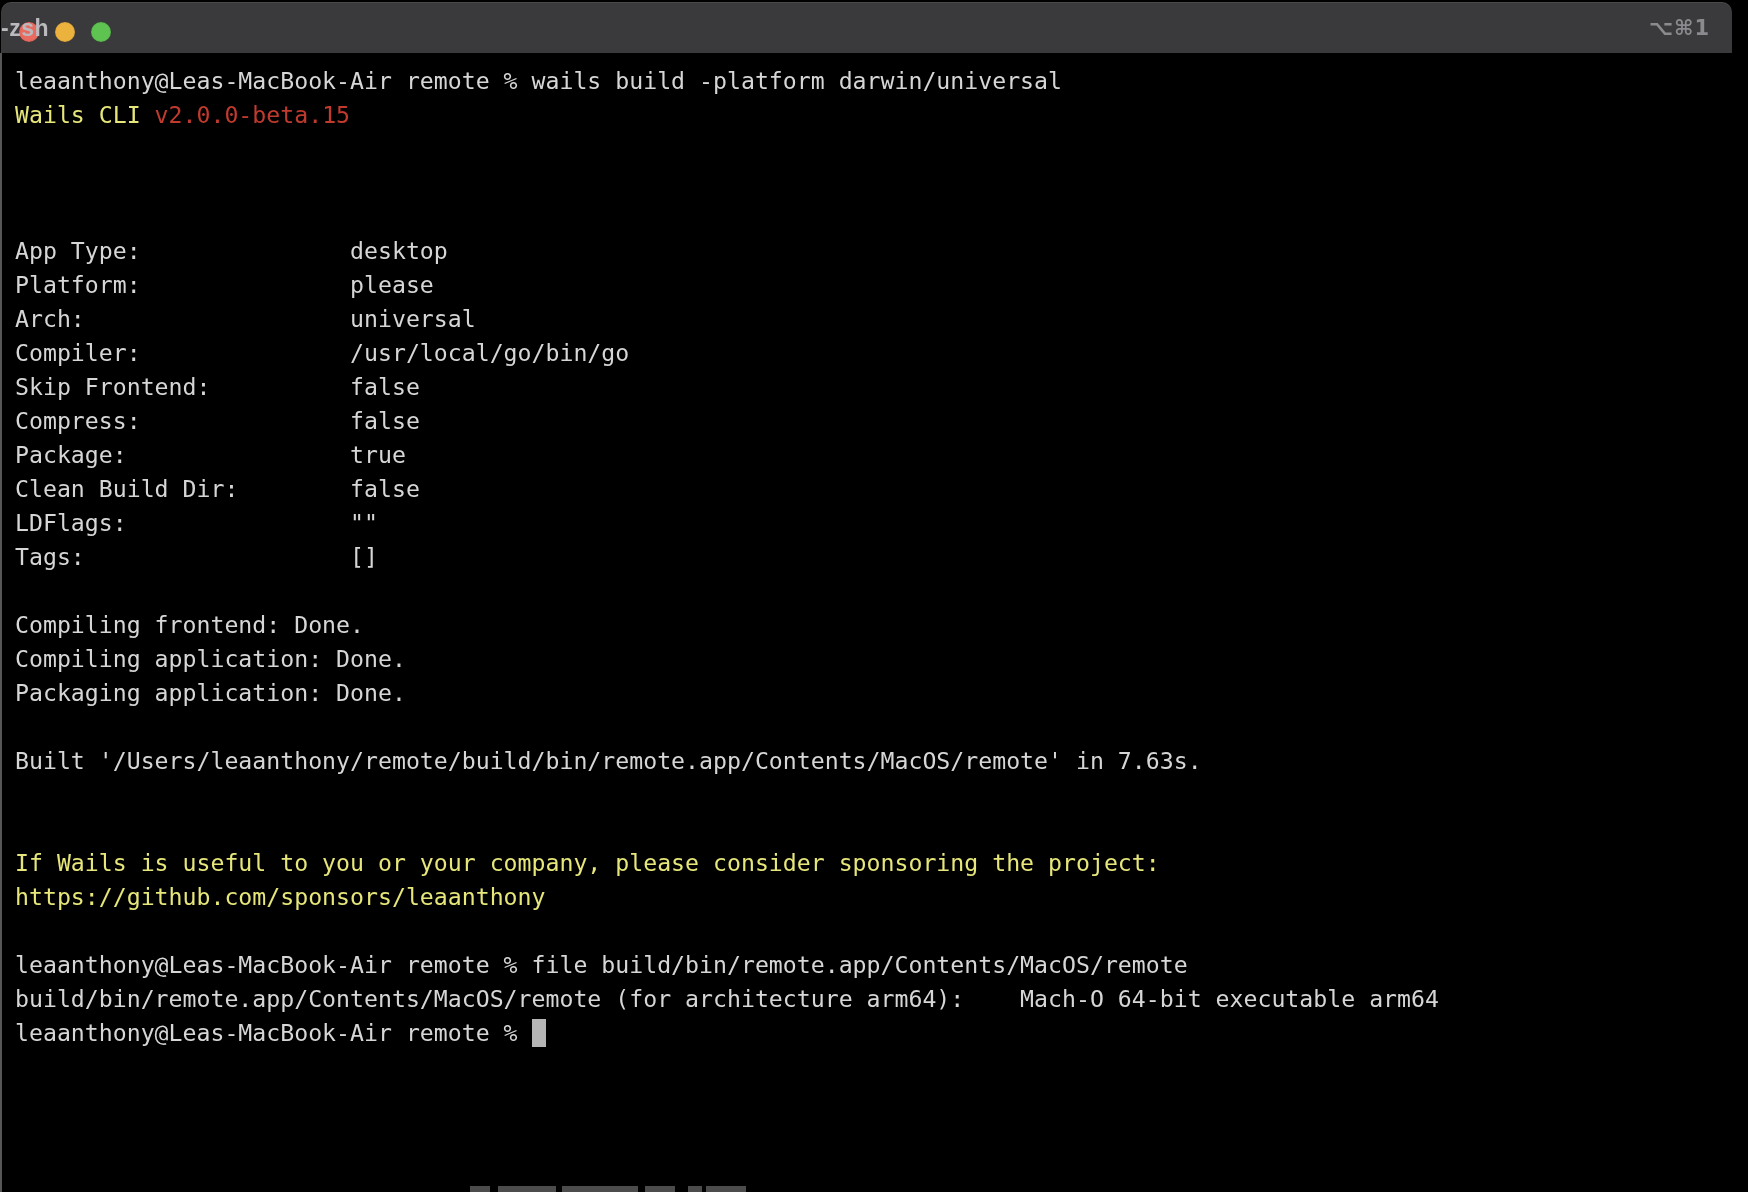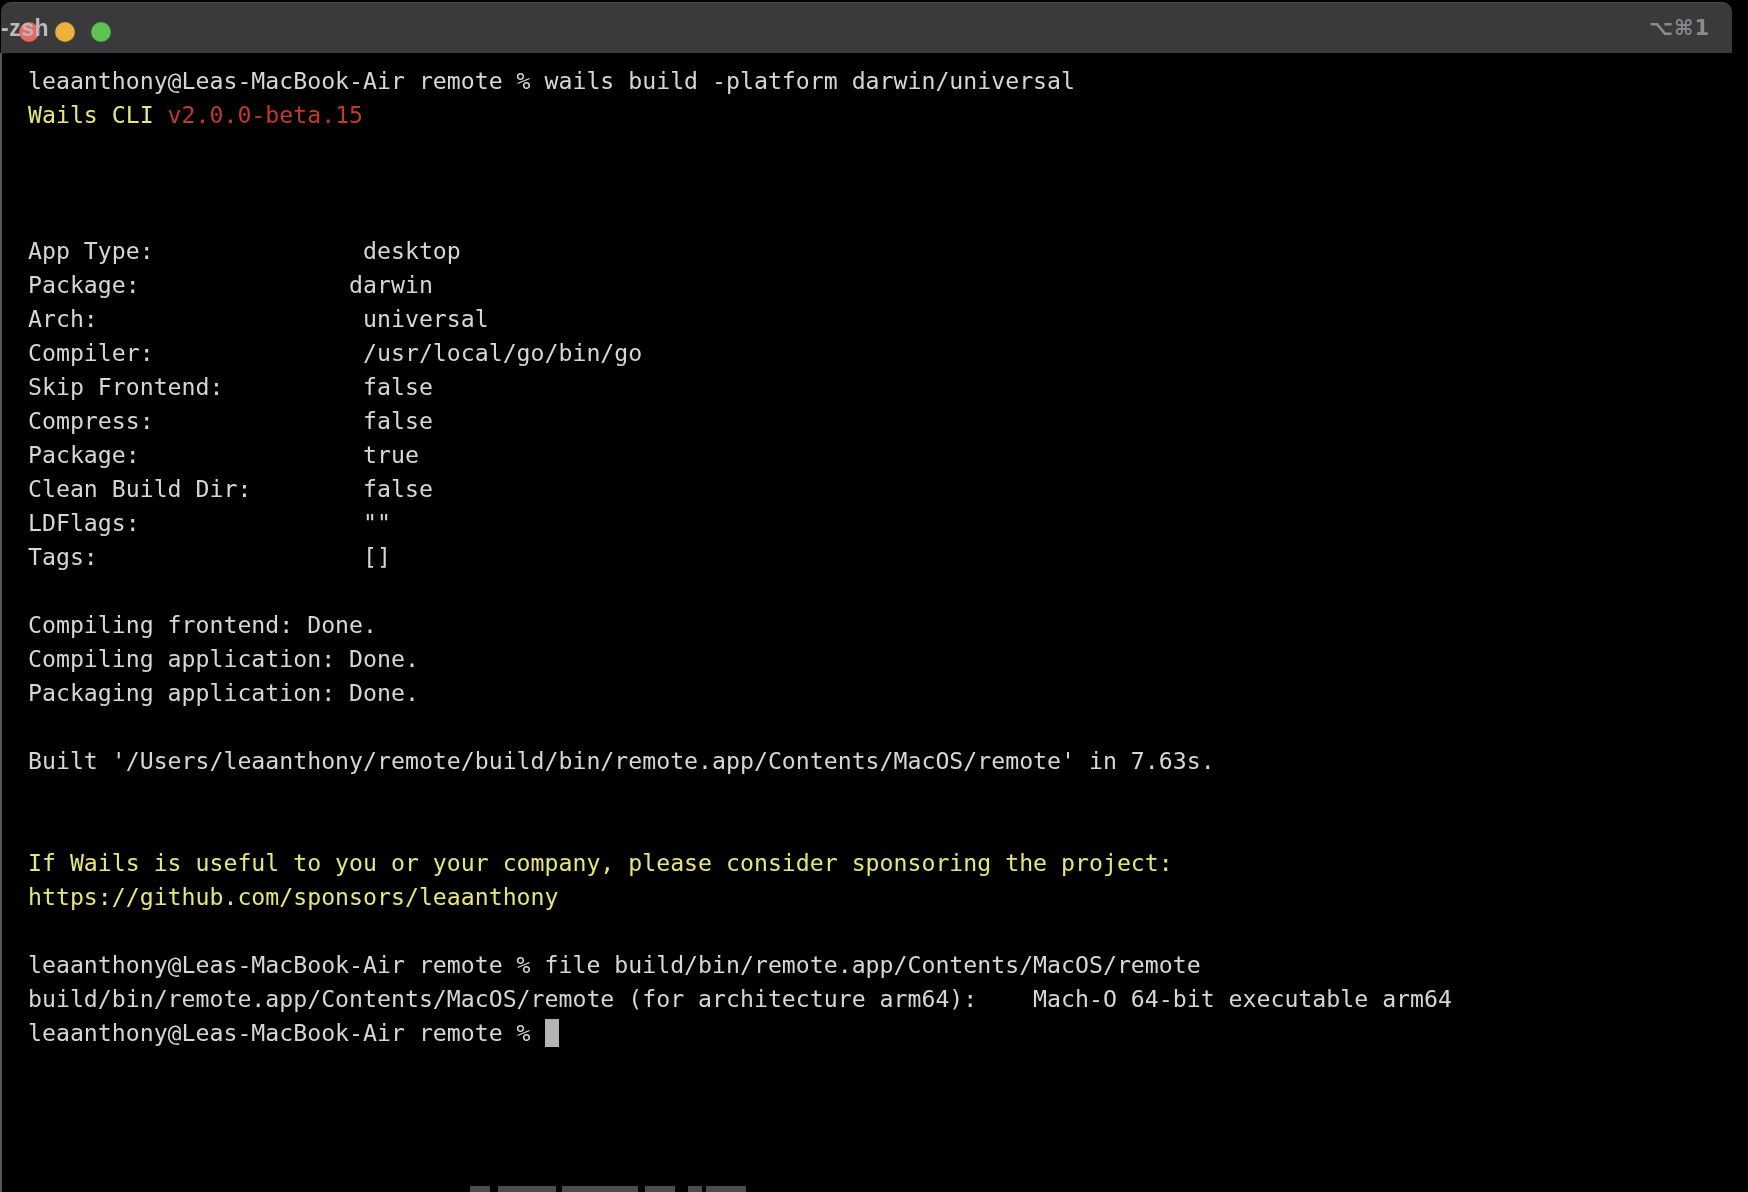--- a/index.html
+++ b/index.html
@@ -29,21 +29,21 @@
     position:absolute; right:22px; top:0; height:51px; line-height:53px;
     font-family:"DejaVu Sans",sans-serif; font-weight:bold;
     font-size:21px; color:#8b8b8f; letter-spacing:1px;
   }
 
   
   .content{
     position:absolute; left:0; top:53px; width:1748px; height:1139px;
     background:#000;
     border-left:2px solid #565656;
-    padding:11px 0 0 26px;
+    padding:11px 0 0 13px;
     overflow:hidden;
   }
   .tline{
     white-space:pre; font-size:23.2px; line-height:34px; height:34px;
     color:var(--fg,#d6d6d6);
   }
   .seg-default{ color:var(--fg,#d6d6d6); }
   .seg-yellow { color:var(--ansi-yellow,#e6e67a); }
   .seg-red    { color:var(--ansi-red,#c13a2e);text-align:center; }
   .cursor-block{
@@ -68,21 +68,21 @@
     <div class="titlebar-shortcut">⌥⌘1</div>
   </div>
 
   <div class="content" id="terminal-output">
       <div class="tline"><span class="seg-default">leaanthony@Leas-MacBook-Air remote % wails build -platform darwin/universal</span></div>
       <div class="tline"><span class="seg-yellow">Wails CLI </span><span class="seg-red">v2.0.0-beta.15</span></div>
       <div class="tline"> </div>
       <div class="tline"> </div>
       <div class="tline"> </div>
       <div class="tline"><span class="seg-default">App Type:               desktop</span></div>
-      <div class="tline"><span class="seg-default">Package:               darwin</span></div>
+      <div class="tline"><span class="seg-default">Platform:               please</span></div>
       <div class="tline"><span class="seg-default">Arch:                   universal</span></div>
       <div class="tline"><span class="seg-default">Compiler:               /usr/local/go/bin/go</span></div>
       <div class="tline"><span class="seg-default">Skip Frontend:          false</span></div>
       <div class="tline"><span class="seg-default">Compress:               false</span></div>
       <div class="tline"><span class="seg-default">Package:                true</span></div>
       <div class="tline"><span class="seg-default">Clean Build Dir:        false</span></div>
       <div class="tline"><span class="seg-default">LDFlags:                ""</span></div>
       <div class="tline"><span class="seg-default">Tags:                   []</span></div>
       <div class="tline"> </div>
       <div class="tline"><span class="seg-default">Compiling frontend: Done.</span></div>

